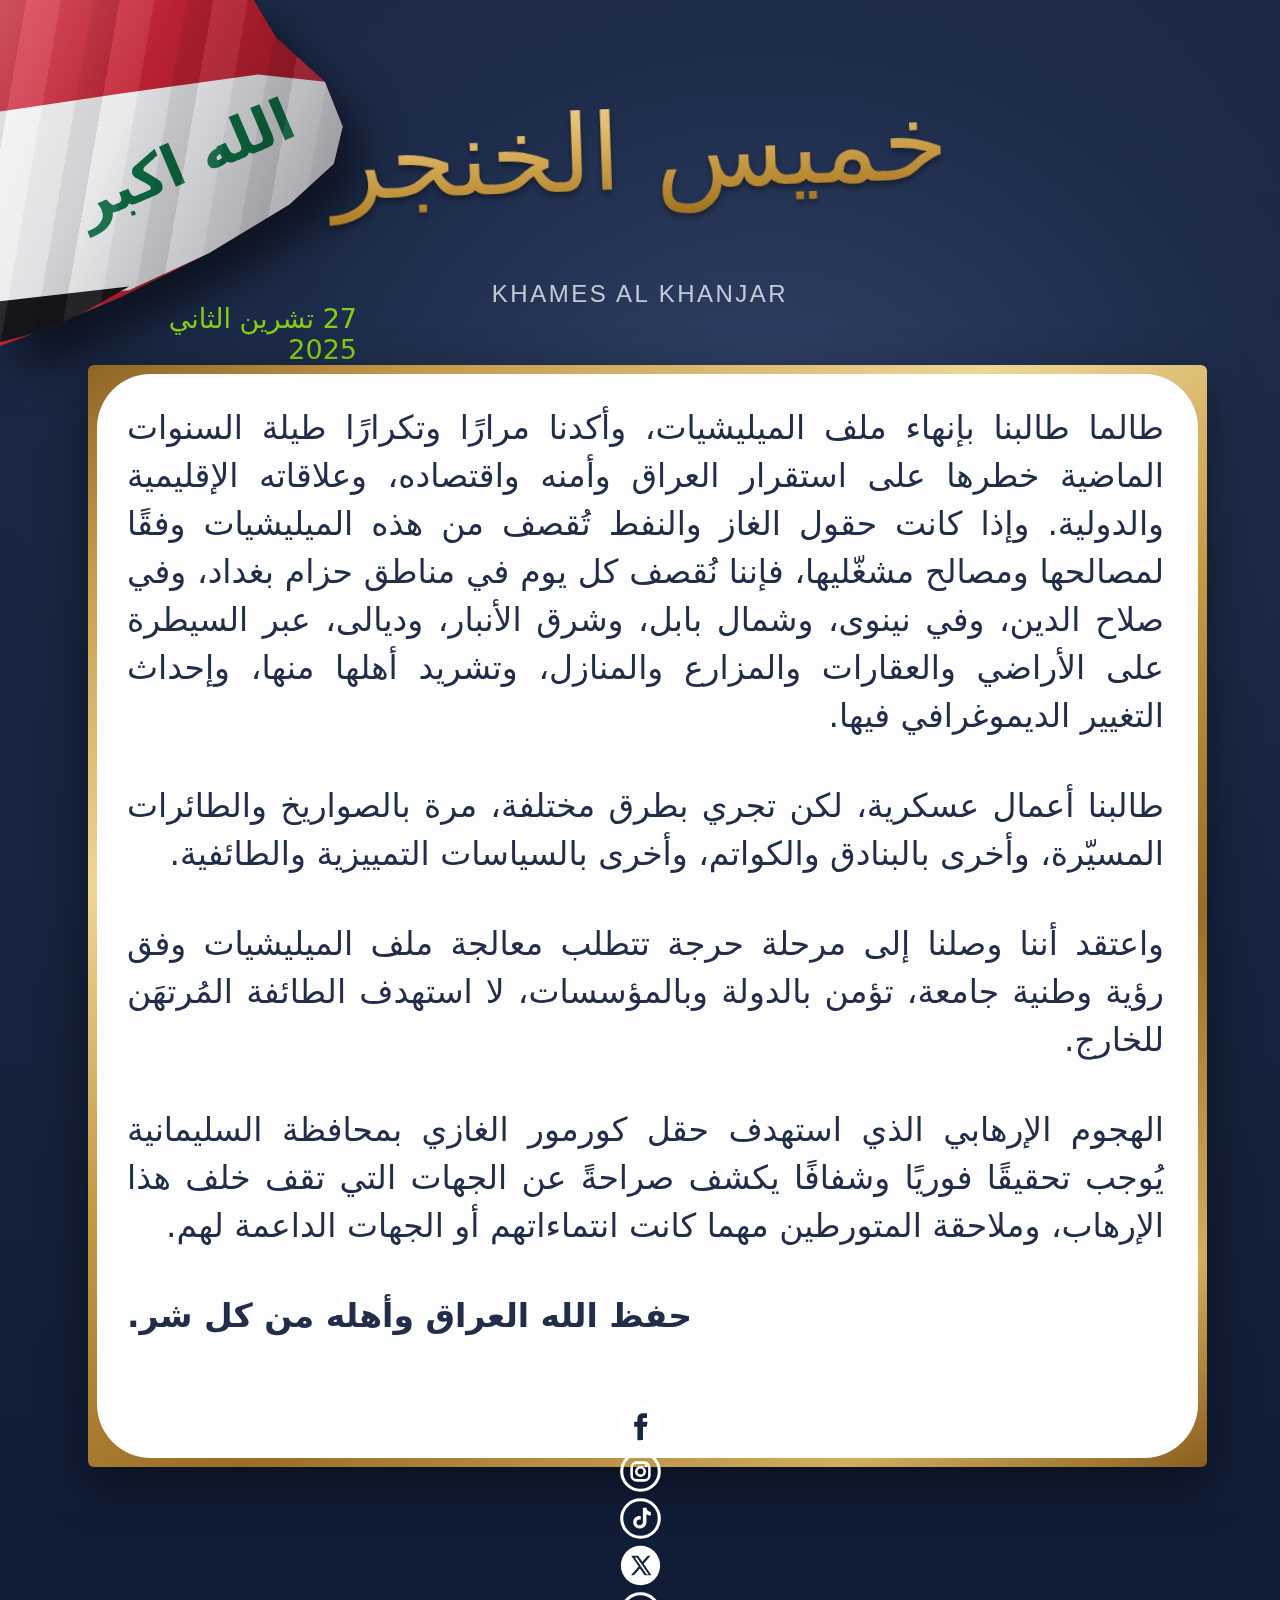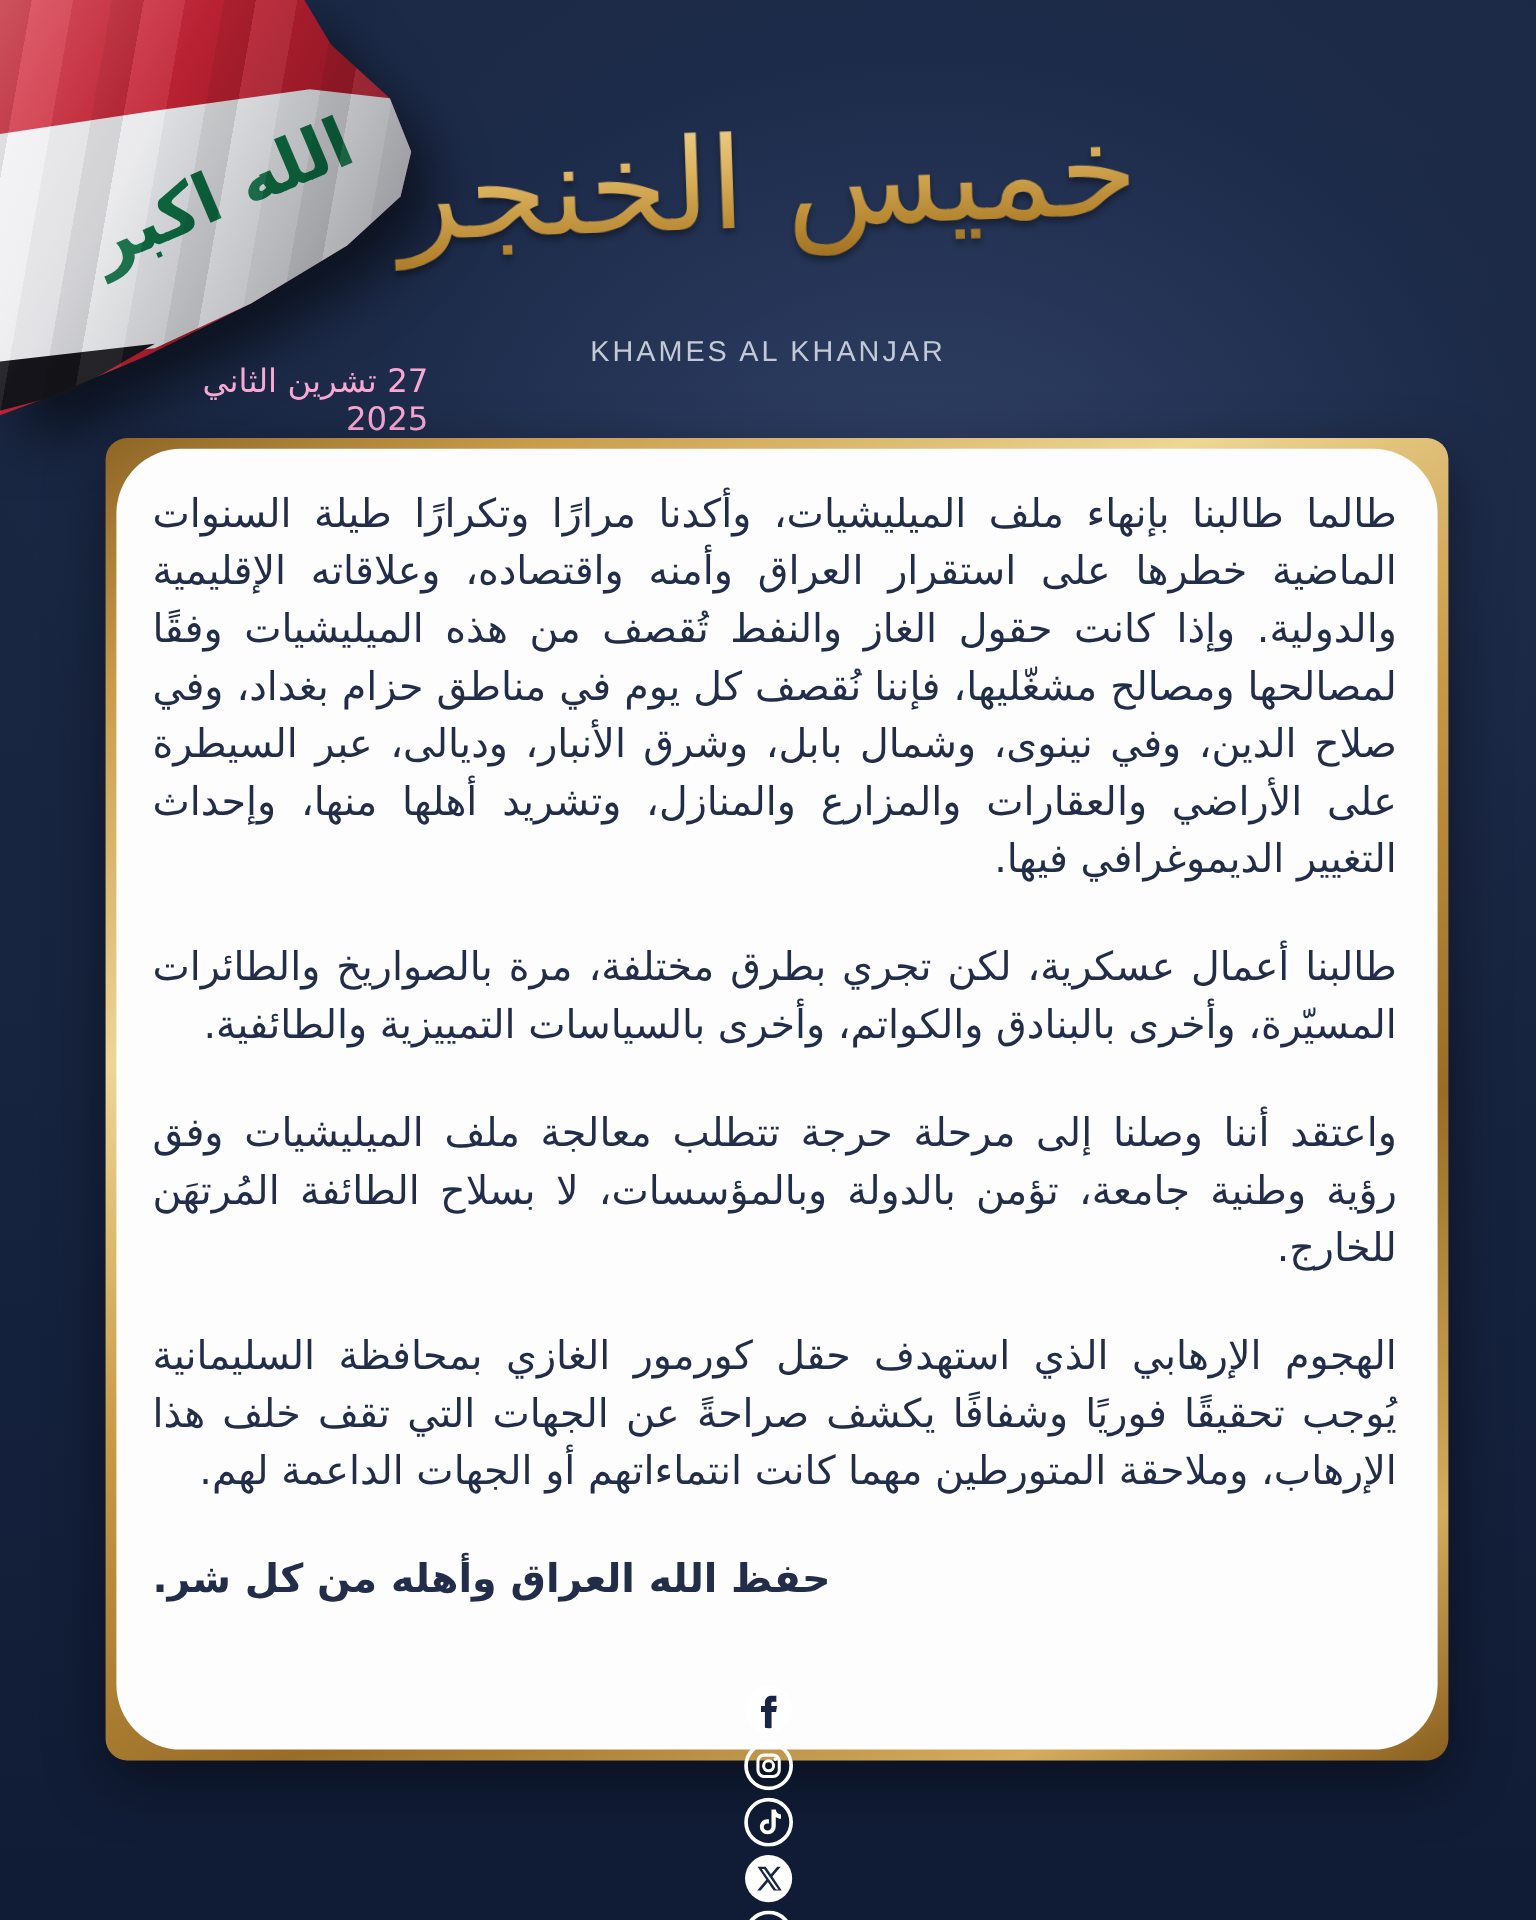--- a/index.html
+++ b/index.html
@@ -37,25 +37,25 @@
     direction:rtl;font-size:106px;line-height:1.3;transform:rotate(-2deg);
     background:linear-gradient(178deg,#f4dd9f 8%,#ddb360 42%,#b5852f 72%,#8e6119 96%);
     -webkit-background-clip:text;background-clip:text;color:transparent;
     filter:drop-shadow(0 4px 3px rgba(0,0,0,0.38));}
   .latin-name{position:absolute;top:280px;left:0;right:0;text-align:center;
     font-family:"Liberation Sans",sans-serif;font-size:24px;letter-spacing:2.5px;
     color:#c4cad5;}
 
   
   .date{position:absolute;top:303px;left:95px;width:262px;direction:rtl;
-    text-align:right;font-size:27px;color:#f9a8d4;}
+    text-align:right;font-size:27px;color:#84cc16;}
 
   
   .card-frame{position:absolute;left:88px;top:365px;width:1119px;height:1102px;
-    border-radius:18px;padding:9px;box-sizing:border-box;
+    border-radius:6px;padding:9px;box-sizing:border-box;
     background:linear-gradient(150deg,#8f6526 0%,#c89c4b 12%,#eed695 30%,#c79a45 48%,#996d26 68%,#d4ad5e 88%,#8a5f1e 100%);
     box-shadow:0 18px 50px rgba(0,0,0,0.45);}
   .card{width:100%;height:100%;background:#fdfdfd;border-radius:54px;
     padding:30px 34px 16px 30px;box-sizing:border-box;overflow:hidden;}
   .card p{margin:0 0 42px;direction:rtl;text-align:justify;
     font-size:33px;line-height:48px;color:#212d49;}
   .card p.closing{text-align:left;padding-left:0;padding-right:64px;margin-bottom:0;font-weight:bold;}
 
   
   .social{position:absolute;left:0;right:0;top:1518px;height:44px;
@@ -77,21 +77,21 @@
 
 <div class="signature">خميس الخنجر</div>
 <div class="latin-name">KHAMES AL KHANJAR</div>
 
 <div class="date">27 تشرين الثاني 2025</div>
 
 <div class="card-frame">
   <div class="card">
     <p>طالما طالبنا بإنهاء ملف الميليشيات، وأكدنا مرارًا وتكرارًا طيلة السنوات الماضية خطرها على استقرار العراق وأمنه واقتصاده، وعلاقاته الإقليمية والدولية. وإذا كانت حقول الغاز والنفط تُقصف من هذه الميليشيات وفقًا لمصالحها ومصالح مشغّليها، فإننا نُقصف كل يوم في مناطق حزام بغداد، وفي صلاح الدين، وفي نينوى، وشمال بابل، وشرق الأنبار، وديالى، عبر السيطرة على الأراضي والعقارات والمزارع والمنازل، وتشريد أهلها منها، وإحداث التغيير الديموغرافي فيها.</p>
     <p>طالبنا أعمال عسكرية، لكن تجري بطرق مختلفة، مرة بالصواريخ والطائرات المسيّرة، وأخرى بالبنادق والكواتم، وأخرى بالسياسات التمييزية والطائفية.</p>
-    <p>واعتقد أننا وصلنا إلى مرحلة حرجة تتطلب معالجة ملف الميليشيات وفق رؤية وطنية جامعة، تؤمن بالدولة وبالمؤسسات، لا بسلاح الطائفة المُرتهَن للخارج.</p>
+    <p>واعتقد أننا وصلنا إلى مرحلة حرجة تتطلب معالجة ملف الميليشيات وفق رؤية وطنية جامعة، تؤمن بالدولة وبالمؤسسات، لا استهدف الطائفة المُرتهَن للخارج.</p>
     <p>الهجوم الإرهابي الذي استهدف حقل كورمور الغازي بمحافظة السليمانية يُوجب تحقيقًا فوريًا وشفافًا يكشف صراحةً عن الجهات التي تقف خلف هذا الإرهاب، وملاحقة المتورطين مهما كانت انتماءاتهم أو الجهات الداعمة لهم.</p>
     <p class="closing">حفظ الله العراق وأهله من كل شر.</p>
   </div>
 </div>
 
 <div class="social">
   <span>
     <svg viewBox="0 0 48 48">
       <circle cx="24" cy="24" r="23" fill="#ffffff"></circle>
       <path fill="#182544" d="M26.6 18.2c0-1.1.5-1.7 1.9-1.7h3.1v-5.8h-4.6c-4.3 0-6.6 2.6-6.6 6.9v3.2h-3.8v5.7h3.8V42c1.1.2 2.3.3 3.6.3 1.0 0 2.0-.1 2.9-.2V26.5h4.4l.9-5.7h-5.6v-2.6z"></path>

